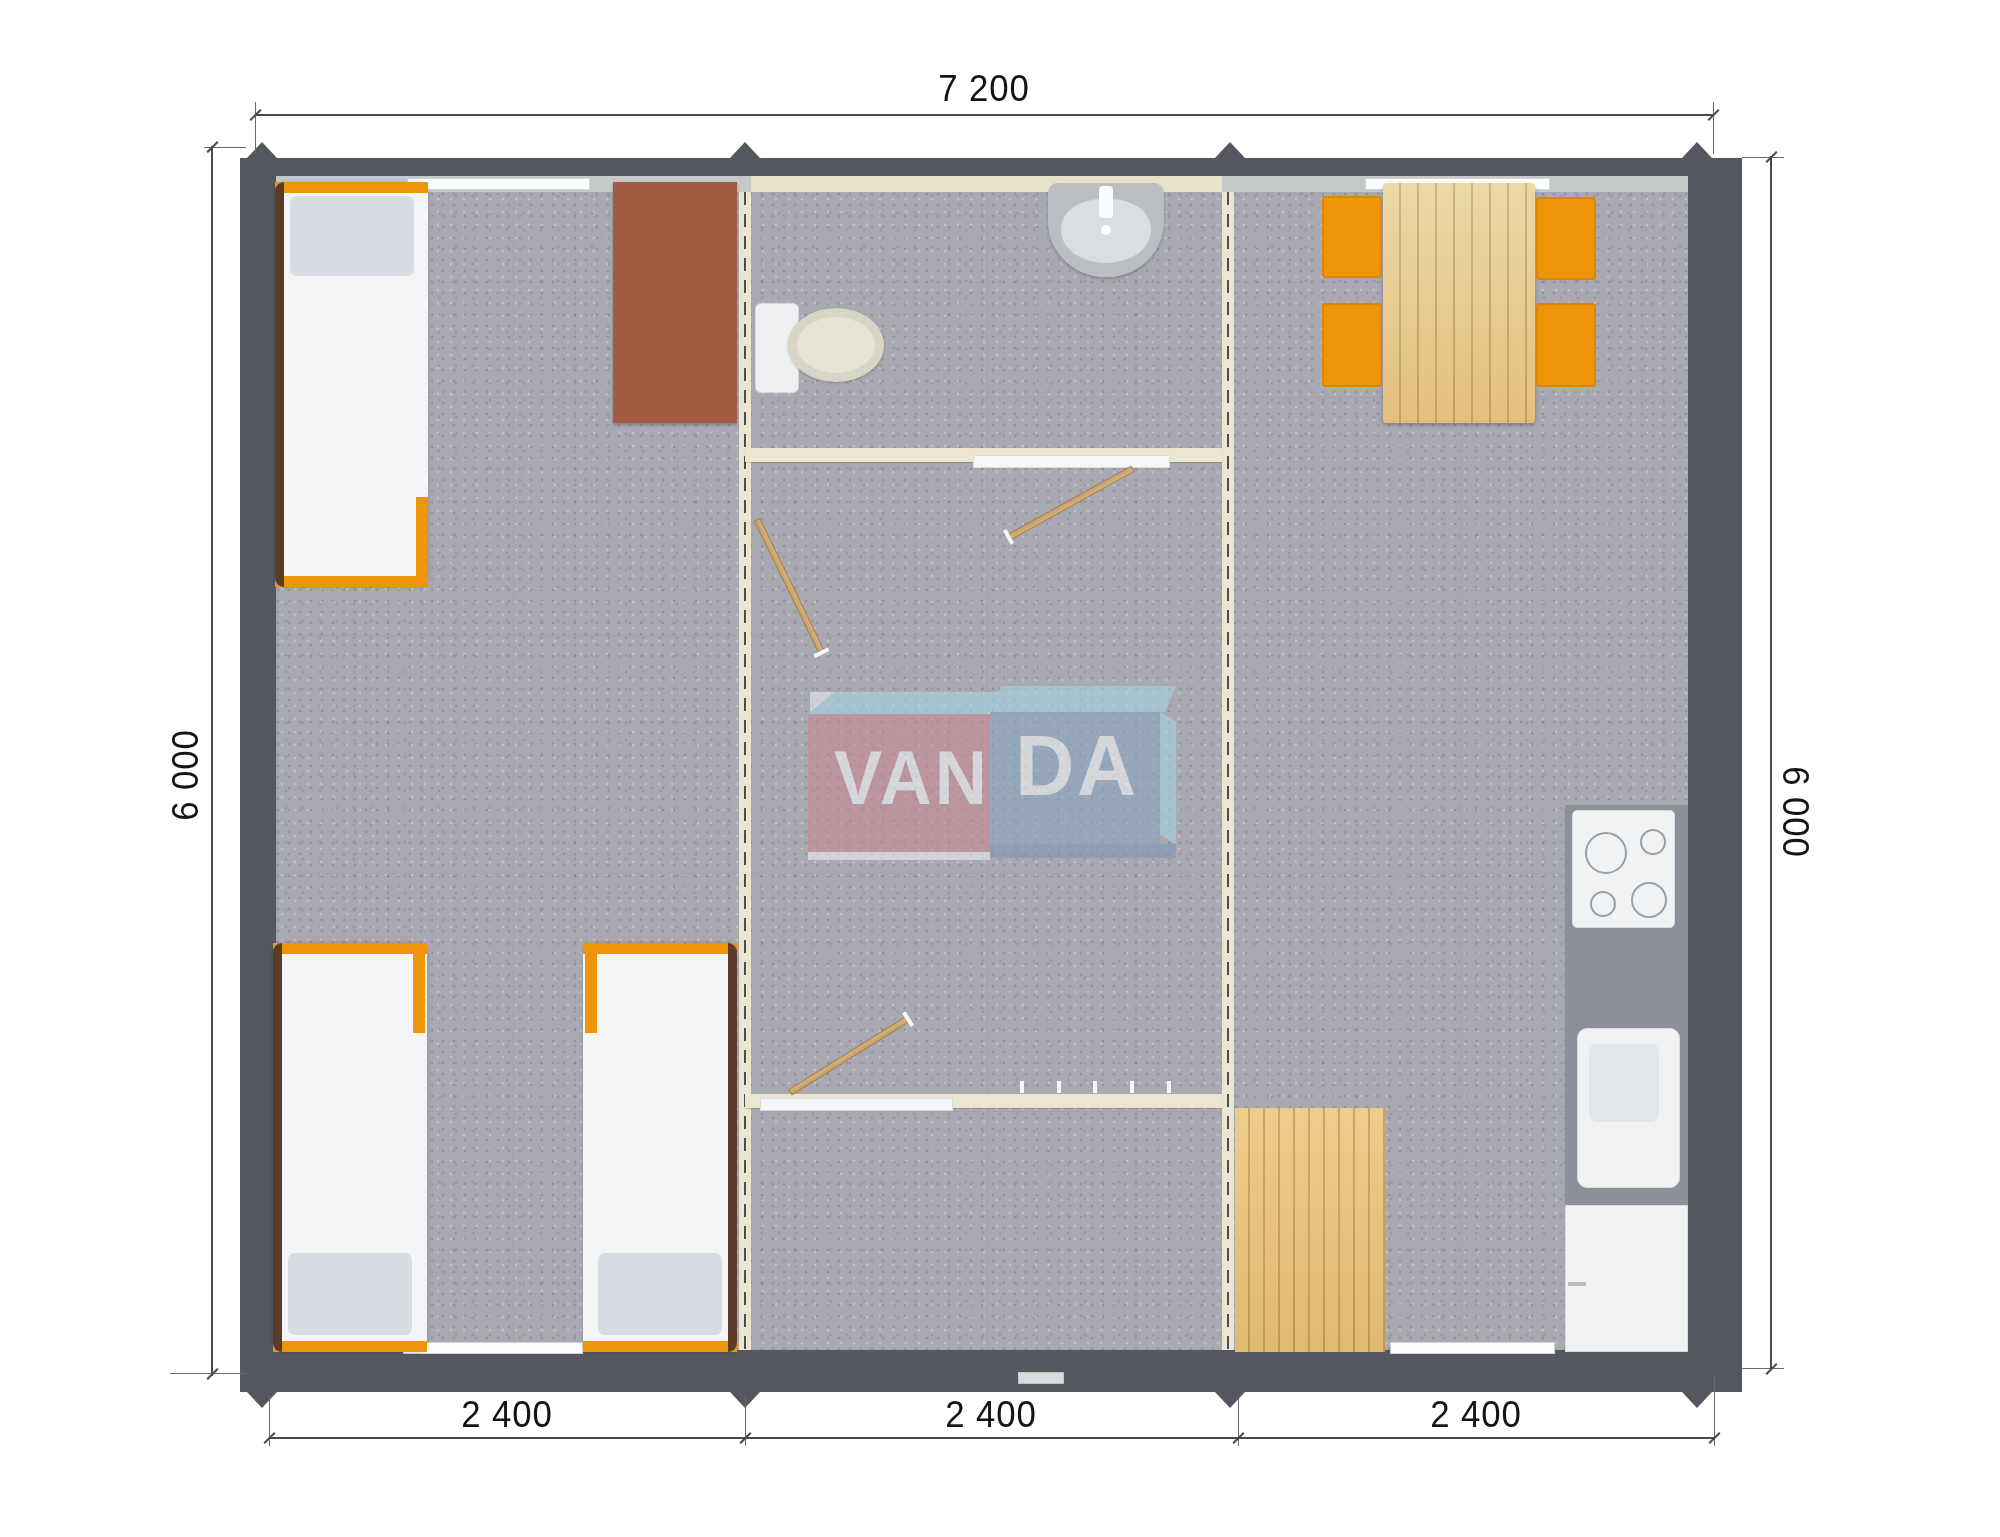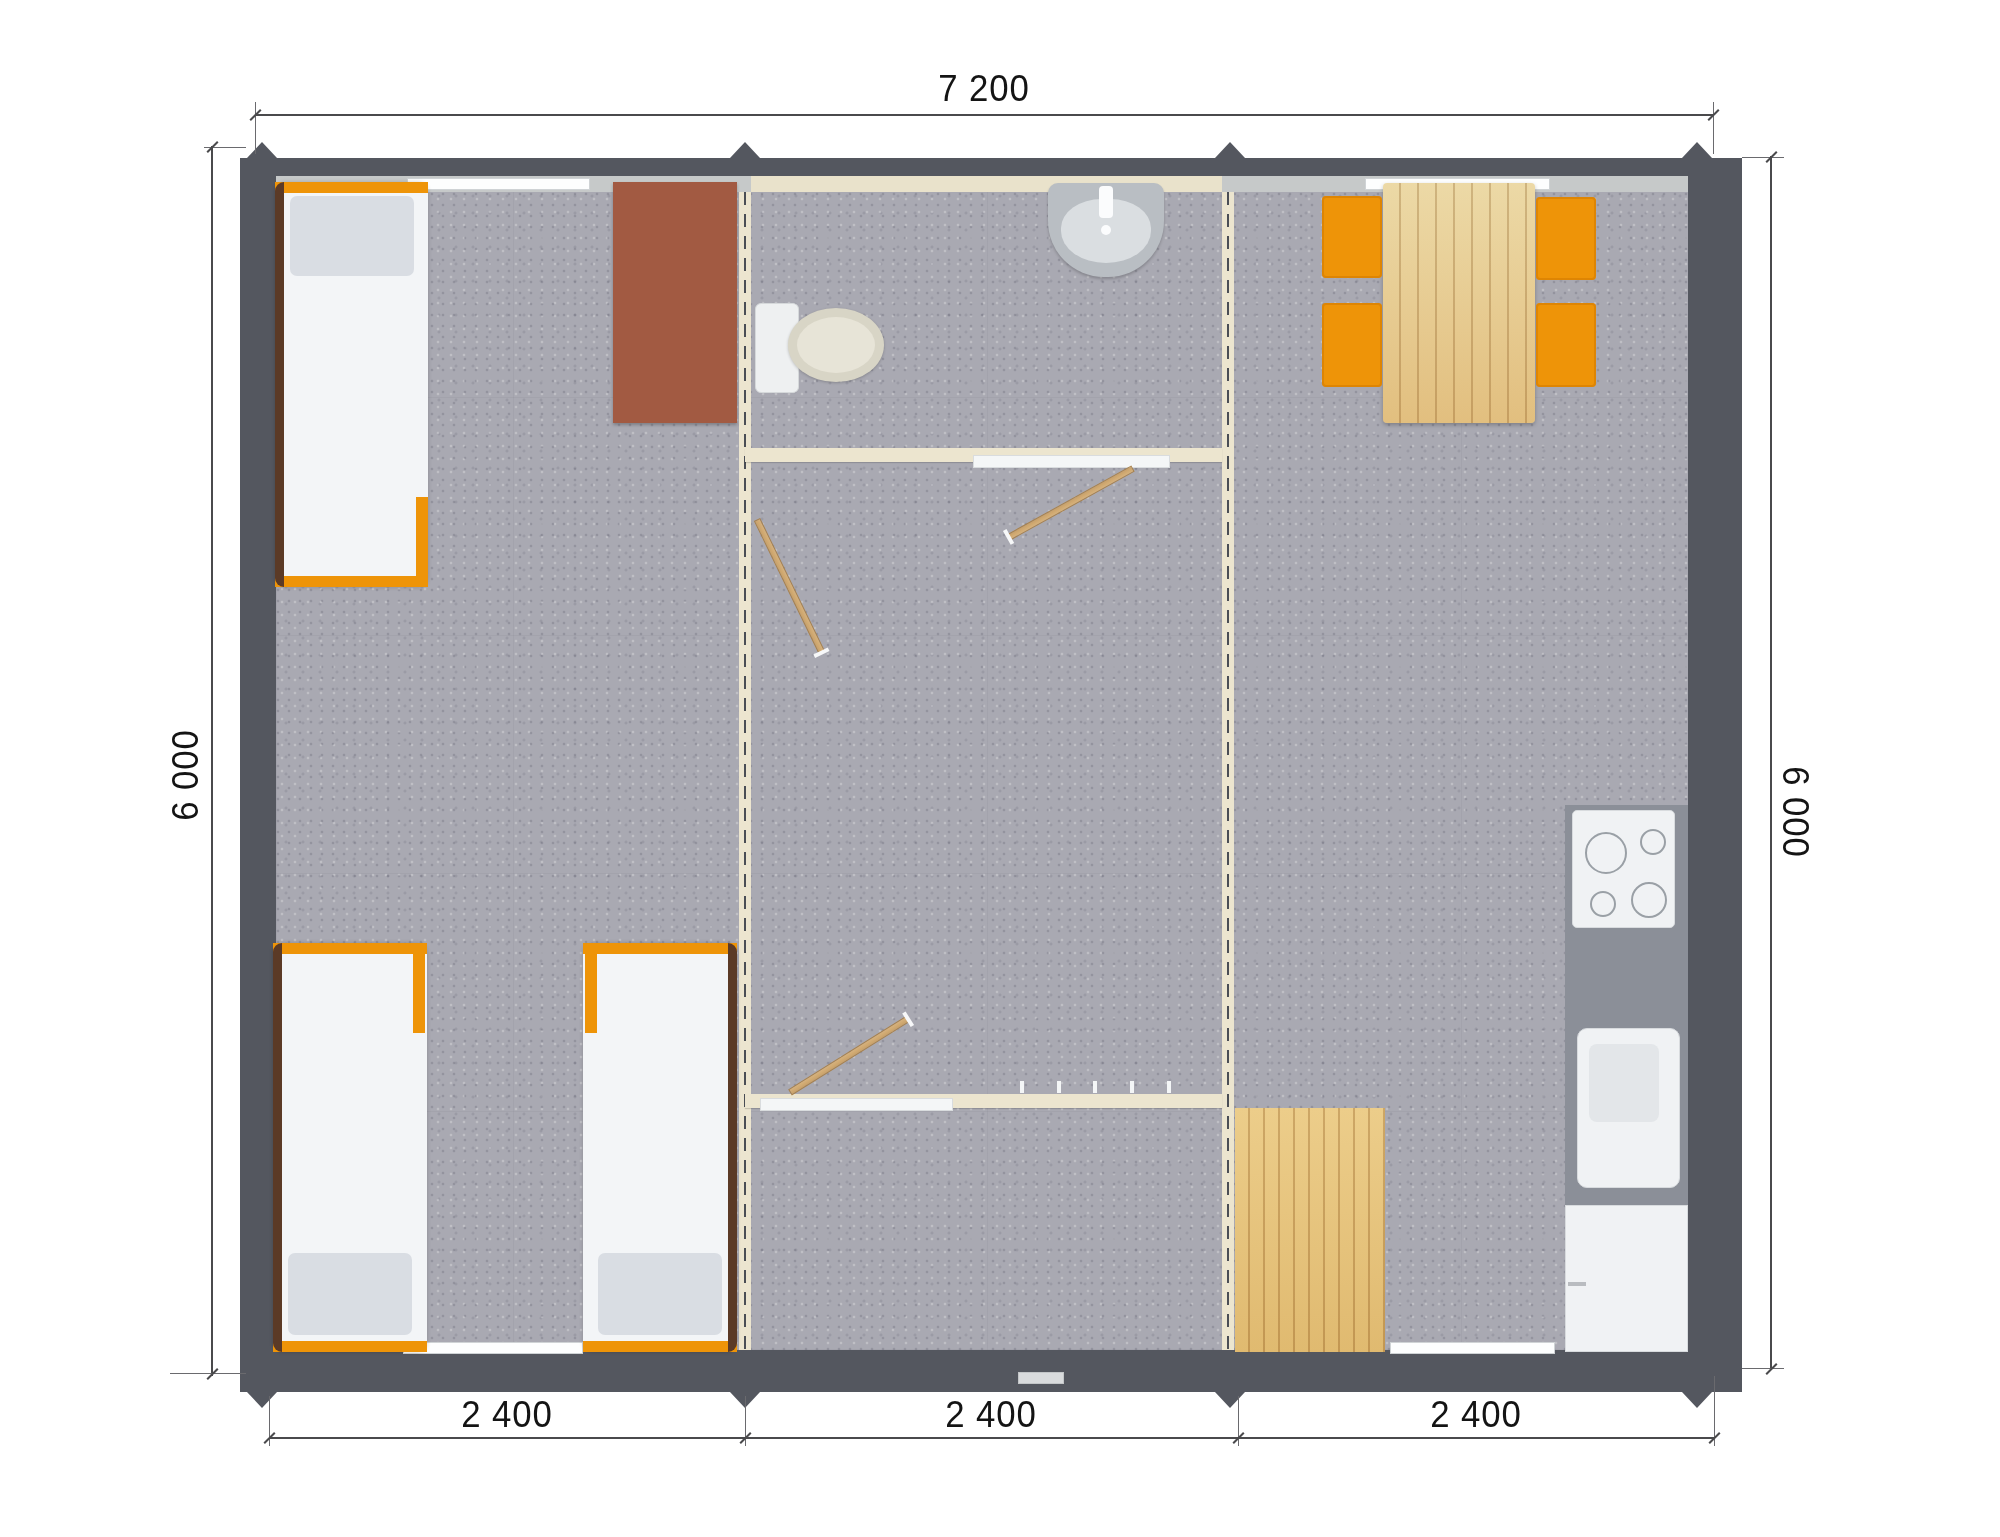--- a/index.html
+++ b/index.html
@@ -177,20 +177,32 @@
   <div class="toilet-tank"></div>
   <div class="toilet-bowl">
     <div class="inner"></div>
   </div>
   <div class="basin-unit">
     <div class="bowl"></div>
     <div class="faucet"></div>
     <div class="dot"></div>
   </div>
 
+  <div class="logo">
+    <div class="hint"></div>
+    <div class="redtop"></div>
+    <div class="redface"></div>
+    <div class="bluetop"></div>
+    <div class="blueface"></div>
+    <div class="blueside"></div>
+    <div class="blueshadow"></div>
+    <div class="redbase"></div>
+    <div class="van">VAN</div>
+    <div class="da">DA</div>
+  </div>
 
   <div class="table" style="left:1383px;top:183px;width:152px;height:240px;"></div>
   <div class="chair" style="left:1322px;top:196px;height:82px;"></div>
   <div class="chair" style="left:1322px;top:303px;height:84px;"></div>
   <div class="chair" style="left:1536px;top:197px;height:83px;"></div>
   <div class="chair" style="left:1536px;top:303px;height:84px;"></div>
 
   <div class="counter"></div>
   <div class="appl" style="left:1572px;top:810px;width:103px;height:118px;border-radius:5px;">
     <div class="burner" style="left:12px;top:21px;width:42px;height:42px;"></div>

